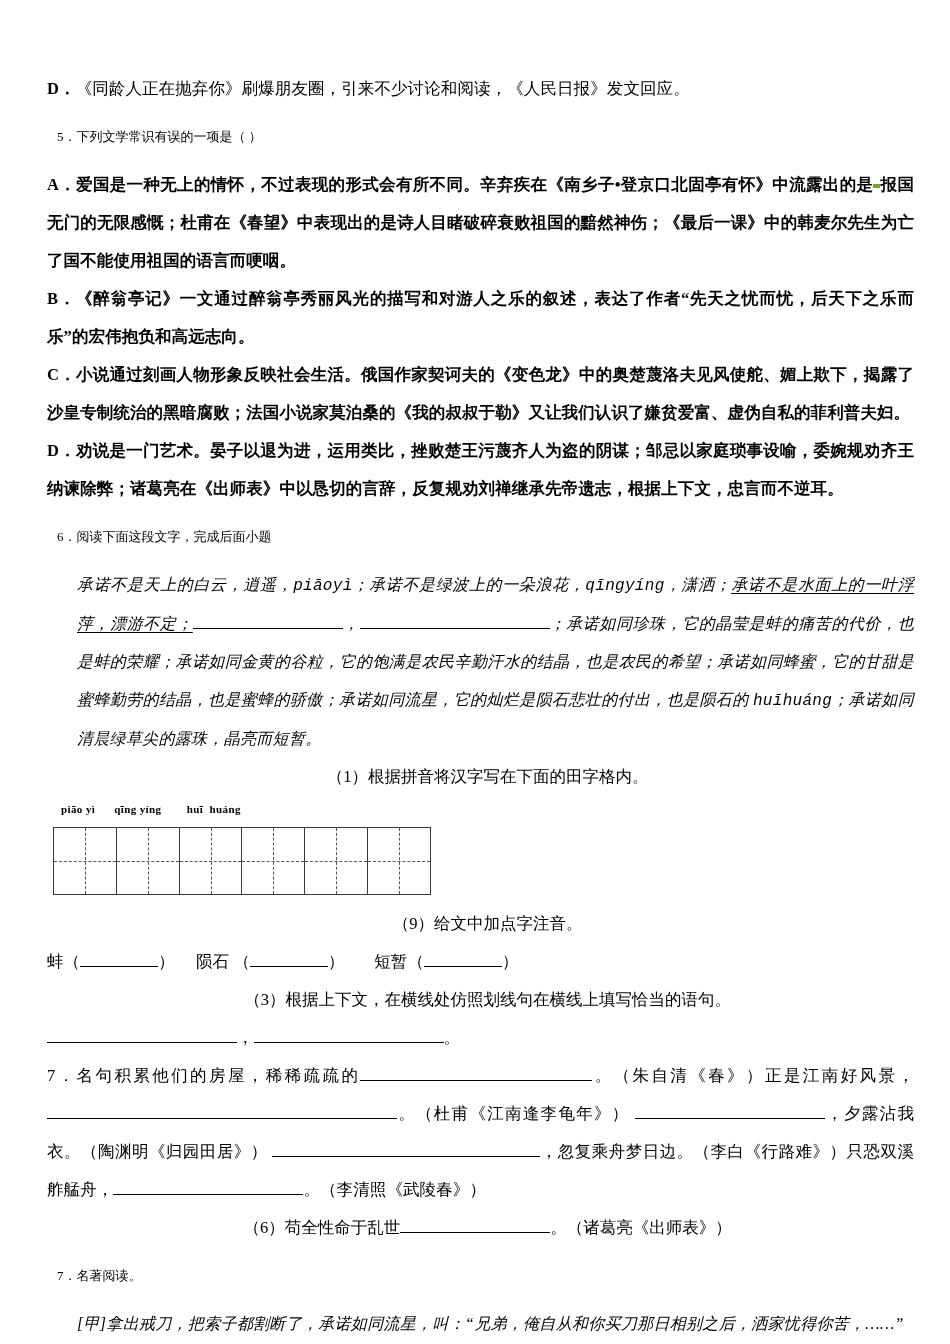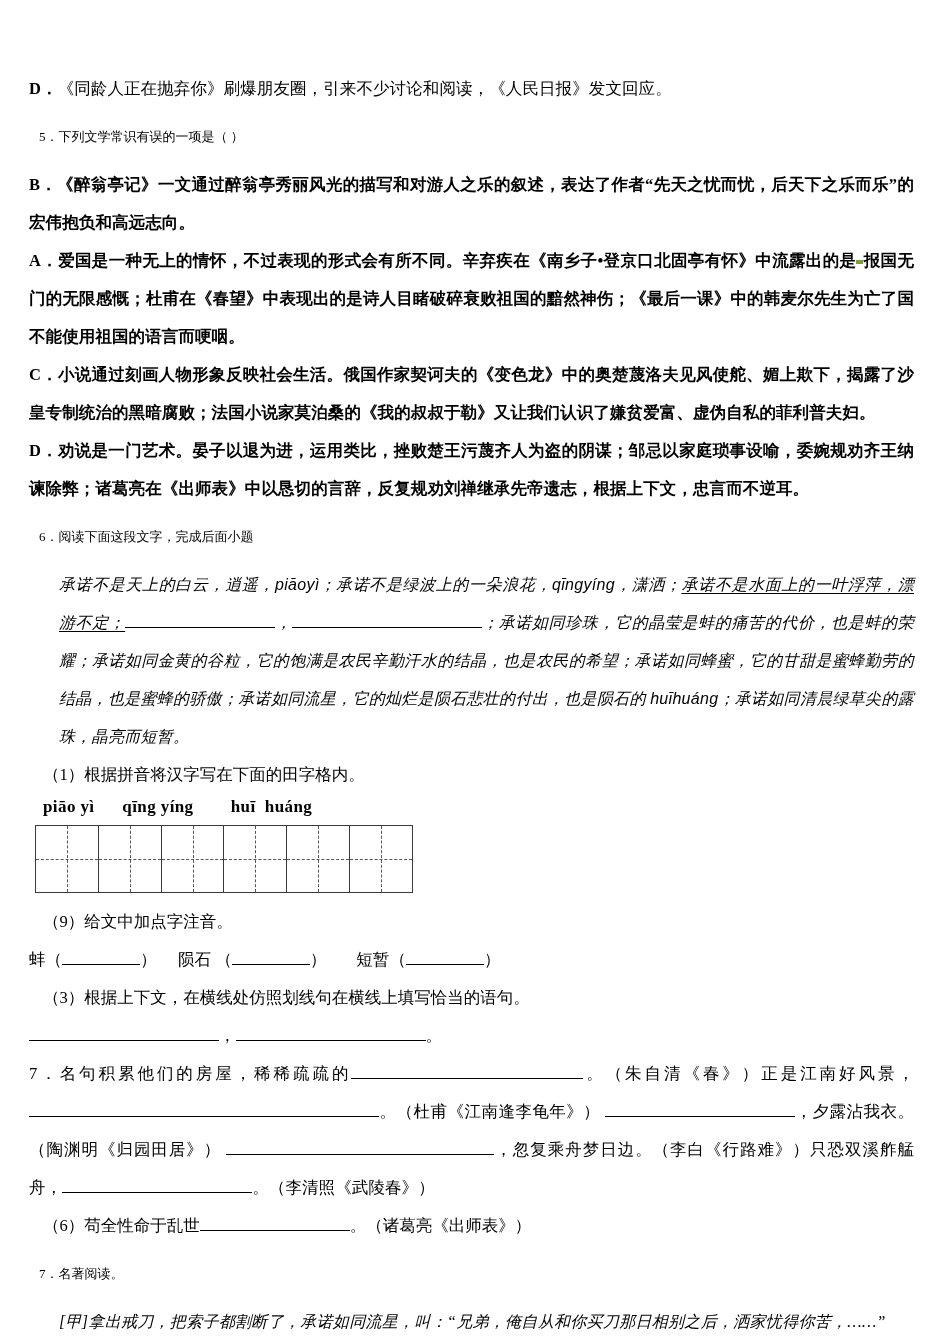--- a/index.html
+++ b/index.html
@@ -14,21 +14,21 @@
     font-family: "Liberation Serif", "DejaVu Serif", serif;
     color: #000000;
     overflow: hidden;
     position: relative;
   }
   .page {
     position: relative;
     width: 950px;
     height: 1344px;
     box-sizing: border-box;
-    padding: 70px 36px 0 29px;
+    padding: 70px 36px 0 47px;
   }
 
   
   .para {
     font-size: 16.5px;
     line-height: 38px;
     text-align: justify;
     text-justify: inter-ideograph;
     margin: 0;
     letter-spacing: 0.1px;
@@ -55,21 +55,21 @@
     line-height: 38px;
     text-align: justify;
     text-justify: inter-ideograph;
     margin: 0;
     padding-left: 30px;
     font-style: italic;
     letter-spacing: 0.3px;
   }
   .passage .pinyin {
     font-style: italic;
-    font-family: Liberation Sans, sans-serif;
+    font-family: Liberation Mono, monospace;
   }
   .u-sent {
     text-decoration: underline;
     text-underline-offset: 3px;
   }
 
   
   .blank {
     display: inline-block;
     border-bottom: 1.3px solid #000;
@@ -81,26 +81,27 @@
   .blank-lg  { width: 150px; }
   .blank-xl  { width: 190px; }
   .blank-xxl { width: 232px; }
 
   
   .subitem {
     font-size: 16.5px;
     line-height: 38px;
     margin: 0;
     padding-left: 14px;
+    text-align: center;
   }
 
   
   .tzg-wrap { padding-left: 6px; }
   .tzg-pinyin {
-    font-size: 17px;
+    font-size: 11px;
     font-weight: bold;
     line-height: 26px;
     padding-left: 8px;
     letter-spacing: 0.4px;
     white-space: pre;
   }
   .tzg {
     display: flex;
     width: 378px;
     height: 68px;
@@ -146,23 +147,23 @@
 </style>
 </head>
 <body>
 
 <div class="page">
 
   <p class="para"><span class="opt-label">D．</span><span>《同龄人正在抛弃你》刷爆朋友圈，引来不少讨论和阅读，《人民日报》发文回应。</span></p>
 
   <p class="stem">5．下列文学常识有误的一项是（    ）</p>
 
+  <p class="para"><span class="opt-label">A．</span><span class="bold-run">爱国是一种无上的情怀，不过表现的形式会有所不同。辛弃疾在《南乡子•登京口北固亭有怀》中流露出的是</span><span class="mark-green"></span><span class="bold-run">报国无门的无限感慨；杜甫在《春望》中表现出的是诗人目睹破碎衰败祖国的黯然神伤；《最后一课》中的韩麦尔先生为亡了国不能使用祖国的语言而哽咽。</span></p>
+
   <p class="para"><span class="opt-label">B．</span><span class="bold-run">《醉翁亭记》一文通过醉翁亭秀丽风光的描写和对游人之乐的叙述，表达了作者“先天之忧而忧，后天下之乐而乐”的宏伟抱负和高远志向。</span></p>
-
-  <p class="para"><span class="opt-label">A．</span><span class="bold-run">爱国是一种无上的情怀，不过表现的形式会有所不同。辛弃疾在《南乡子•登京口北固亭有怀》中流露出的是</span><span class="mark-green"></span><span class="bold-run">报国无门的无限感慨；杜甫在《春望》中表现出的是诗人目睹破碎衰败祖国的黯然神伤；《最后一课》中的韩麦尔先生为亡了国不能使用祖国的语言而哽咽。</span></p>
 
   <p class="para"><span class="opt-label">C．</span><span class="bold-run">小说通过刻画人物形象反映社会生活。俄国作家契诃夫的《变色龙》中的奥楚蔑洛夫见风使舵、媚上欺下，揭露了沙皇专制统治的黑暗腐败；法国小说家莫泊桑的《我的叔叔于勒》又让我们认识了嫌贫爱富、虚伪自私的菲利普夫妇。</span></p>
 
   <p class="para"><span class="opt-label">D．</span><span class="bold-run">劝说是一门艺术。晏子以退为进，运用类比，挫败楚王污蔑齐人为盗的阴谋；邹忌以家庭琐事设喻，委婉规劝齐王纳谏除弊；诸葛亮在《出师表》中以恳切的言辞，反复规劝刘禅继承先帝遗志，根据上下文，忠言而不逆耳。</span></p>
 
   <p class="stem">6．阅读下面这段文字，完成后面小题</p>
 
   <p class="passage"><span>承诺不是天上的白云，逍遥，</span><span class="pinyin">piāoyì</span><span>；承诺不是绿波上的一朵浪花，</span><span class="pinyin">qīngyíng</span><span>，潇洒；</span><span class="u-sent">承诺不是水面上的一叶浮萍，漂游不定；</span><span class="blank blank-lg"></span>，<span class="blank blank-xl"></span><span>；承诺如同珍珠，它的晶莹是蚌的痛苦的代价，也是蚌的荣耀；承诺如同金黄的谷粒，它的饱满是农民辛勤汗水的结晶，也是农民的希望；承诺如同蜂蜜，它的甘甜是蜜蜂勤劳的结晶，也是蜜蜂的骄傲；承诺如同流星，它的灿烂是陨石悲壮的付出，也是陨石的</span>&nbsp;<span class="pinyin">huīhuáng</span><span>；承诺如同清晨绿草尖的露珠，晶亮而短暂。</span></p>
 
   <p class="subitem">（1）根据拼音将汉字写在下面的田字格内。</p>

